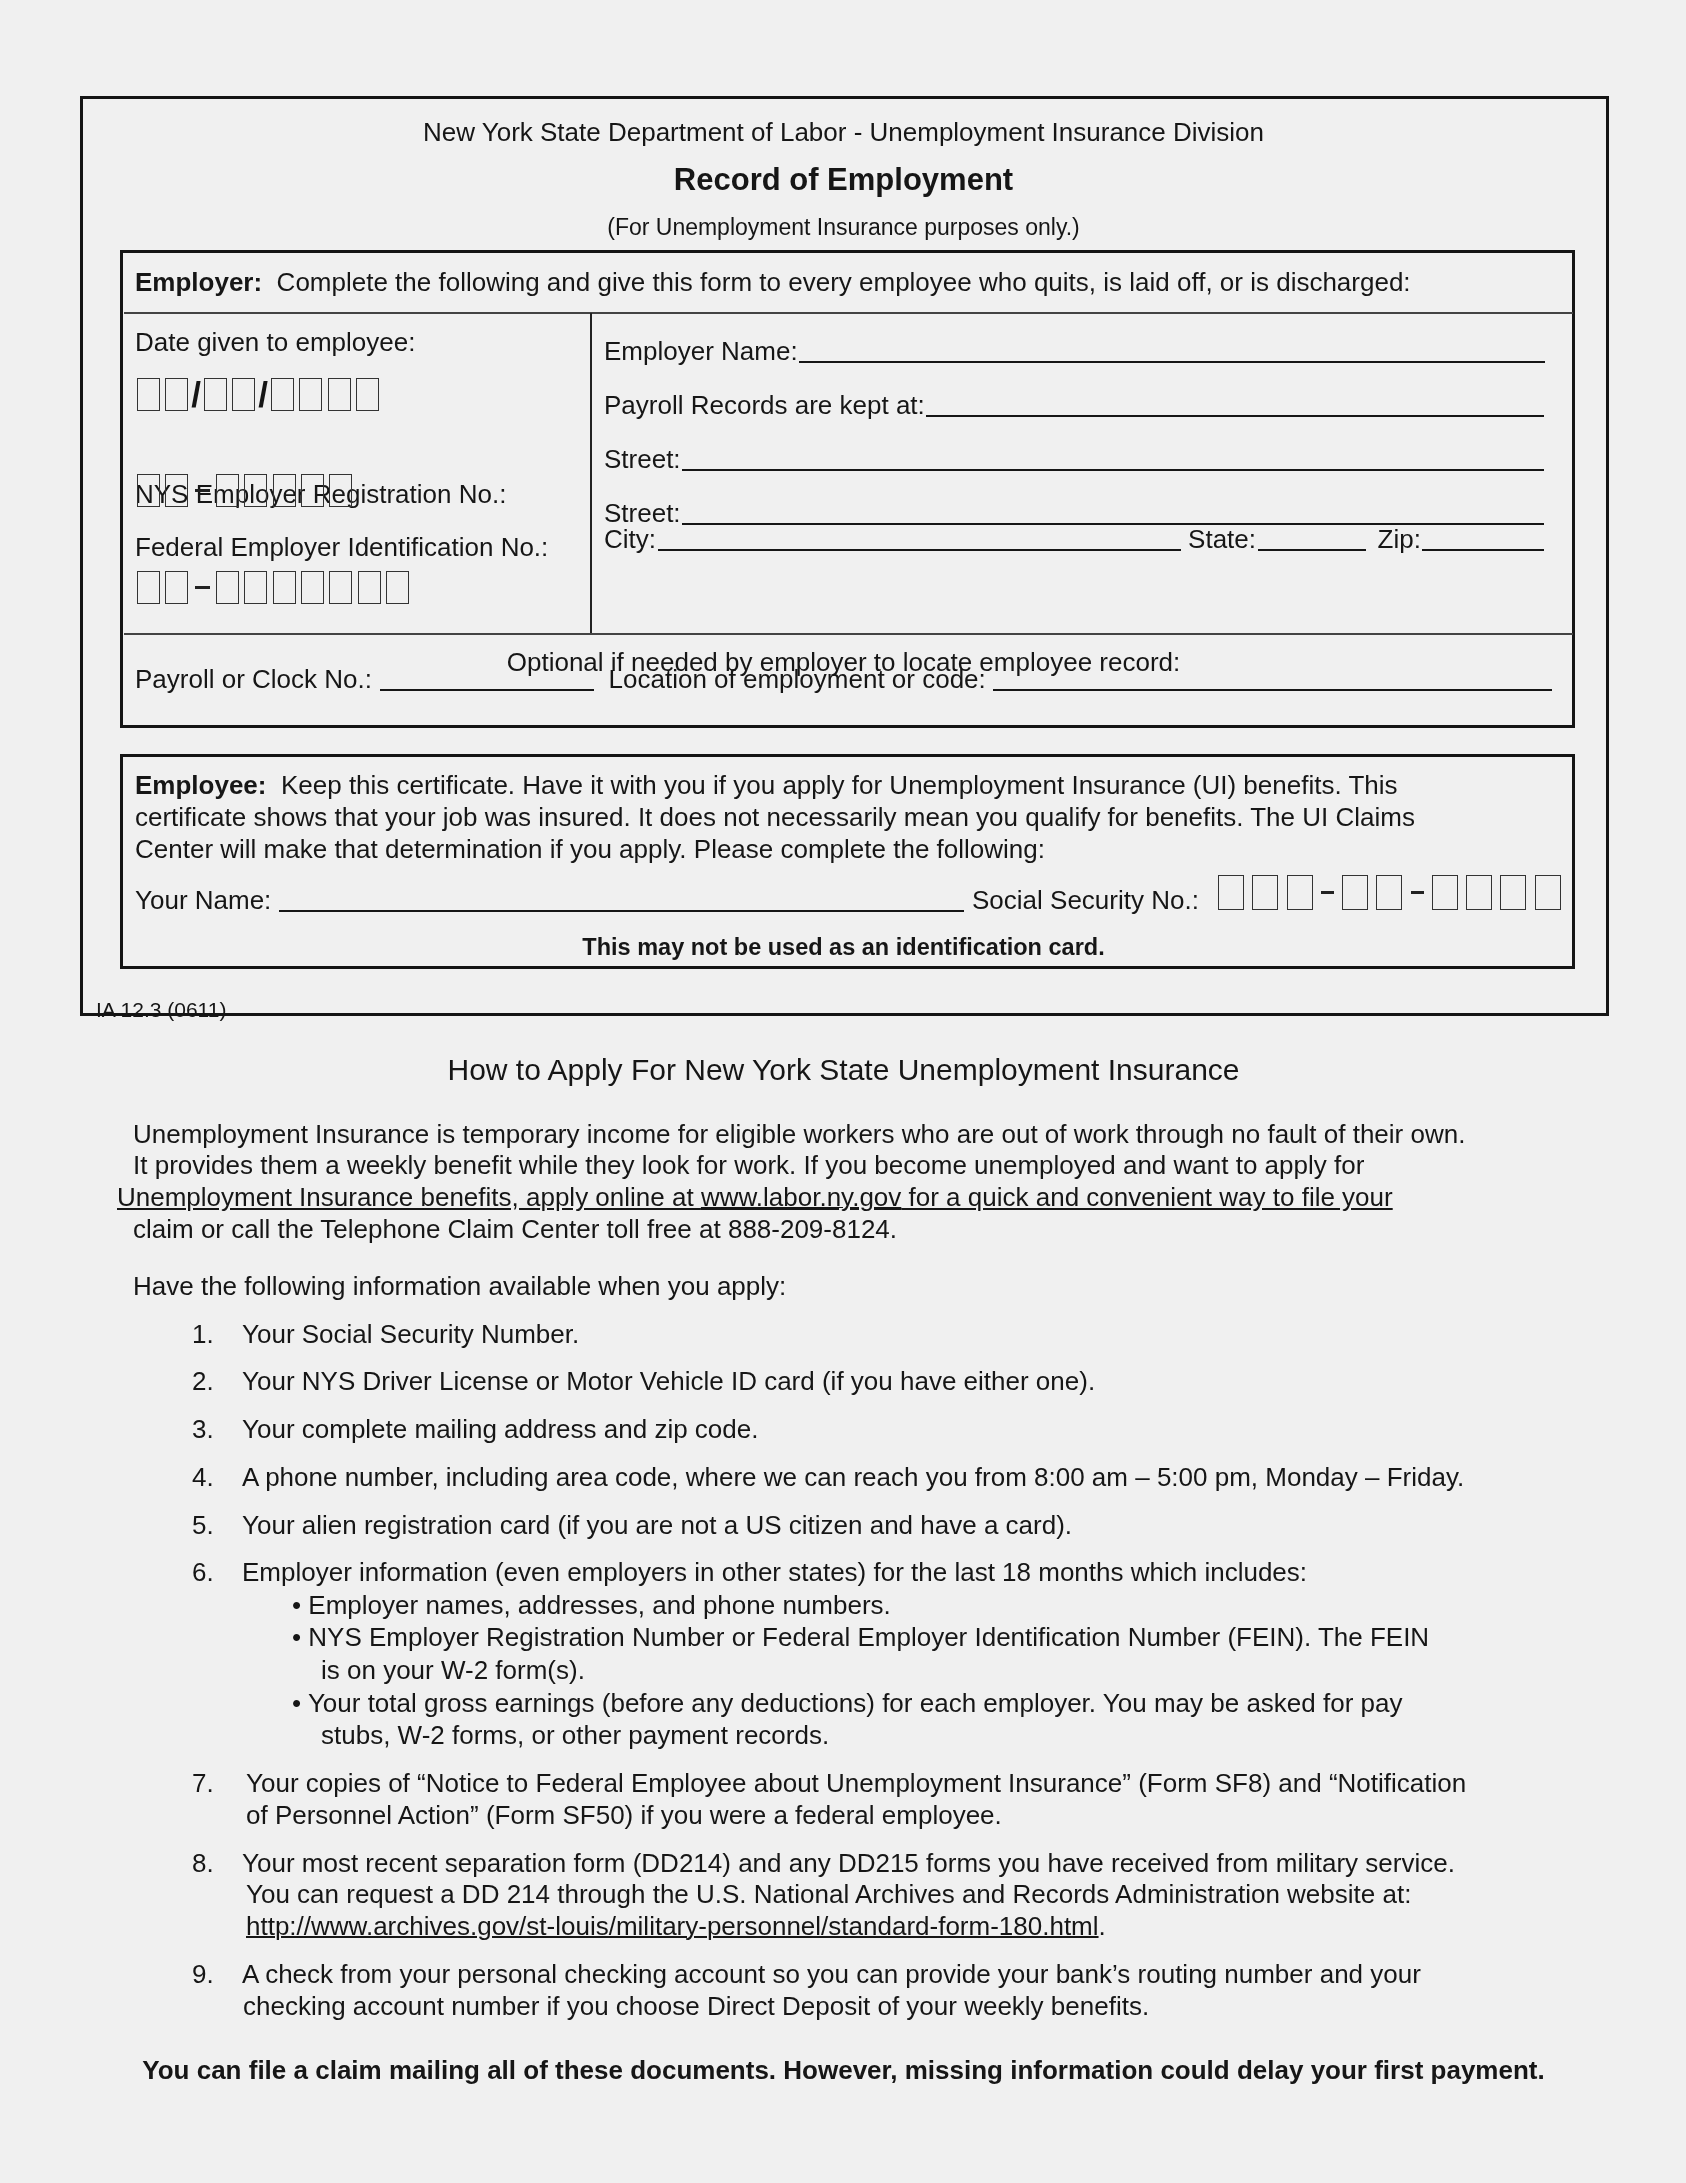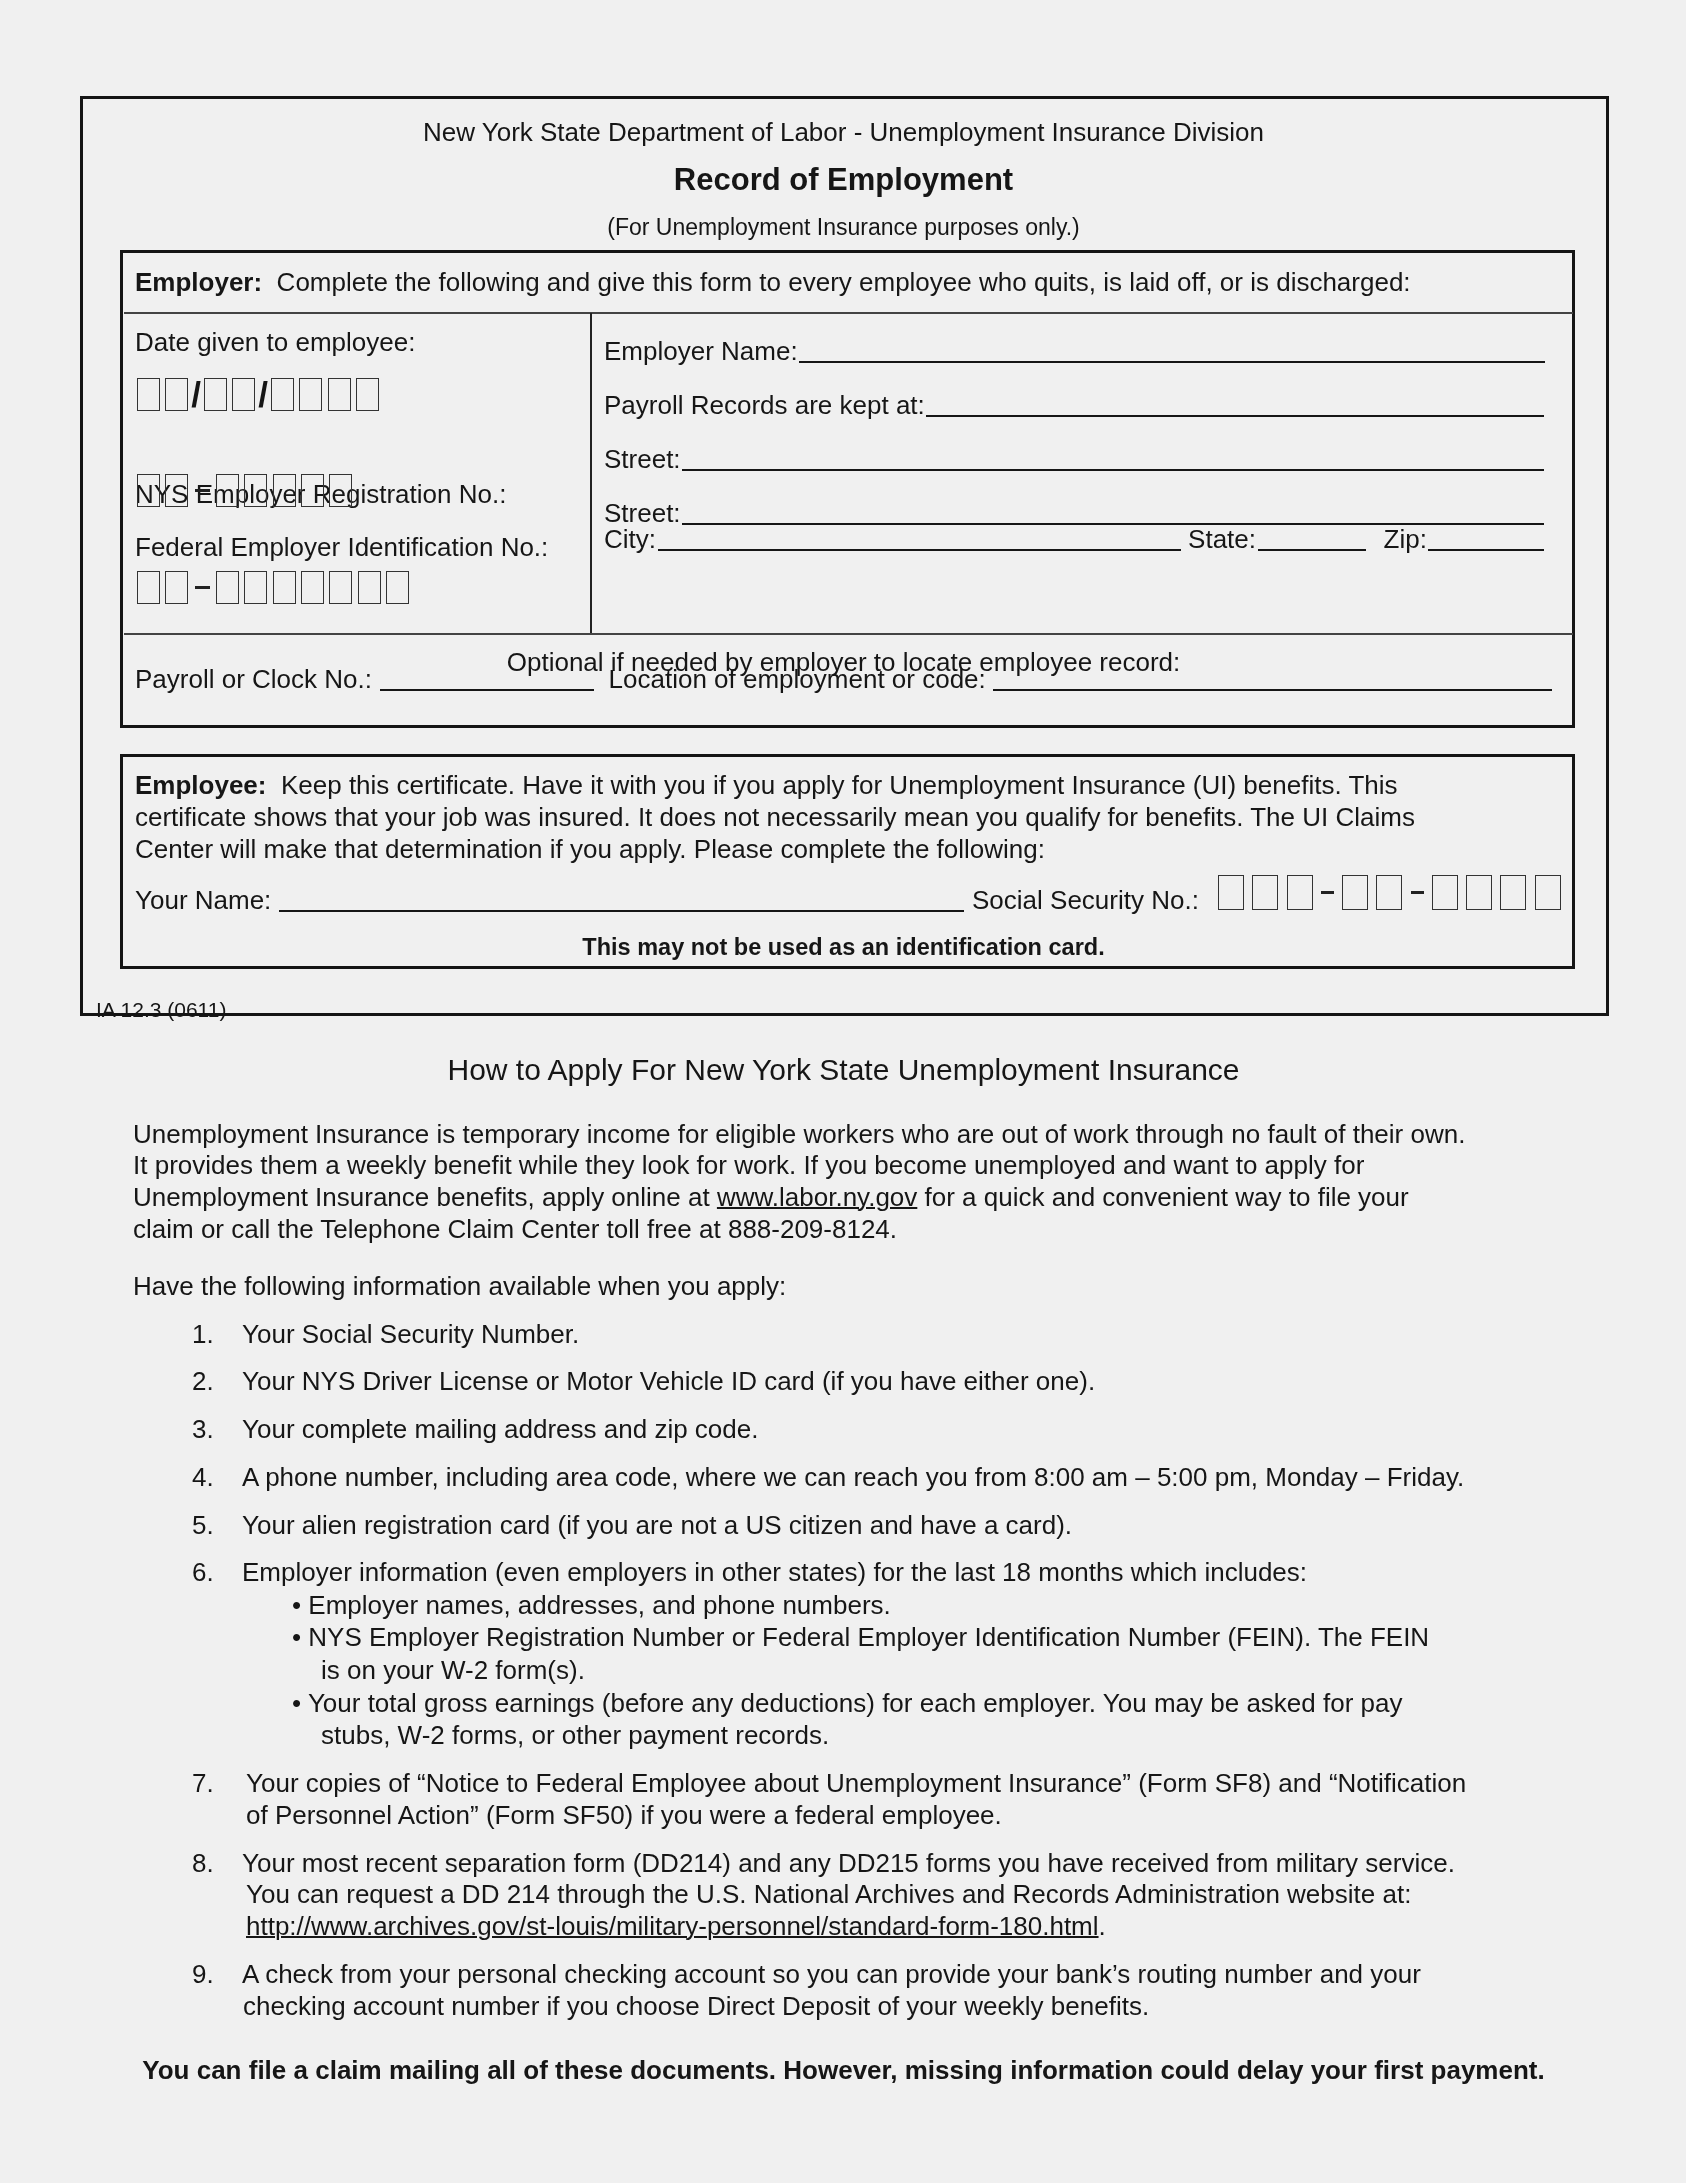--- a/index.html
+++ b/index.html
@@ -101,21 +101,21 @@
 </div>
 <div class="field-row" style="left:604px; top:498px; width:940px;">
   <span>Street:</span>
   <span class="fill"></span>
 </div>
 <div class="field-row" style="left:604px; top:524px; width:940px;">
   <span>City:</span>
   <span class="fill" style="flex:0 0 523px;"></span>
   <span style="margin-left:7.6px;">State:</span>
   <span class="fill" style="flex:0 0 108px;"></span>
-  <span style="margin-left:18px;">Zip:</span>
+  <span style="margin-left:12px;">Zip:</span>
   <span class="fill"></span>
 </div>
 
 <div class="center t34" style="top:647px;">Optional if needed by employer to locate employee record:</div>
 <div class="field-row" style="left:135px; top:664px; width:1417px;">
   <span>Payroll or Clock No.:</span>
   <span class="fill" style="flex:0 0 214px; margin-left:7.6px;"></span>
   <span style="margin-left:15px;">Location of employment or code:</span>
   <span class="fill" style="margin-left:7.6px;"></span>
 </div>
@@ -147,21 +147,21 @@
     <div class="digit"></div>
 </div>
 <div class="center bold" style="top:934px; font-size:23.5px;">This may not be used as an identification card.</div>
 
 <div class="abs" style="left:96px; top:998px; font-size:21px;">IA 12.3  (0611)</div>
 
 <div class="center" style="top:1053px; font-size:30px;">How to Apply For New York State Unemployment Insurance</div>
 
 <div class="abs t34" style="left:133px; top:1119px;">Unemployment Insurance is temporary income for eligible workers who are out of work through no fault of their own.</div>
 <div class="abs t34" style="left:133px; top:1150px;">It provides them a weekly benefit while they look for work.  If you become unemployed and want to apply for</div>
-<div class="abs t34" style="left:133px; top:1182px;">
+<div class="abs t34" style="left:117px; top:1182px;text-decoration:underline;">
   <span>Unemployment Insurance benefits, apply online at </span><a class="link">www.labor.ny.gov</a><span> for a quick and convenient way to file your</span>
 </div>
 <div class="abs t34" style="left:133px; top:1214px;">claim or call the Telephone Claim Center toll free at 888-209-8124.</div>
 
 <div class="abs t34" style="left:133px; top:1271px;">Have the following information available when you apply:</div>
 
 <div class="li" style="left:192px; top:1319px;">
     <span class="num">1.</span>
     <span class="txt">Your Social Security Number.</span>
   </div>

